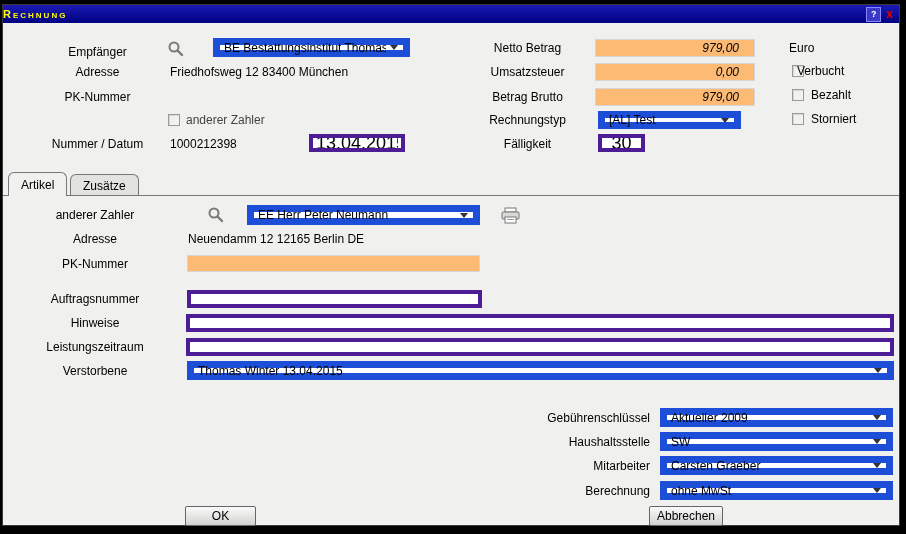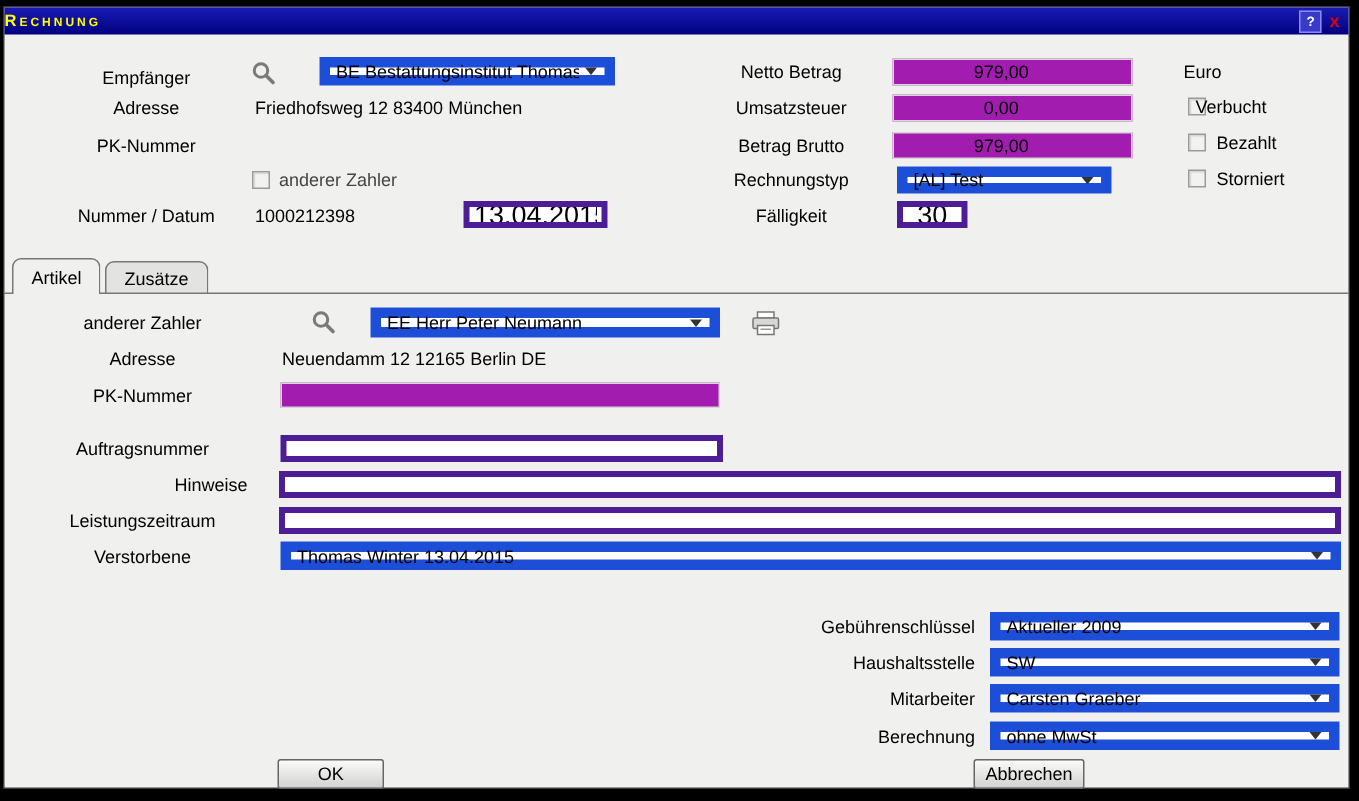--- a/index.html
+++ b/index.html
@@ -13,22 +13,22 @@
              font-variant:small-caps;letter-spacing:2px;}
   .helpbtn{width:13px;height:13px;margin-right:5px;background:#3a3ac8;border:1px solid #8a8aff;
            color:#fff;font-size:9px;font-weight:bold;display:flex;align-items:center;
            justify-content:center;cursor:pointer;}
   .closebtn{margin-right:6px;color:#e00000;font-weight:bold;font-size:12px;cursor:pointer;line-height:13px;}
   .lbl{position:absolute;white-space:nowrap;}
   .lblc{position:absolute;left:30px;width:135px;text-align:center;white-space:nowrap;}
   .lblr{position:absolute;left:460px;width:135px;text-align:center;white-space:nowrap;}
   .lblp{position:absolute;left:25px;width:140px;text-align:center;white-space:nowrap;}
   .lblg{position:absolute;left:470px;width:180px;text-align:right;white-space:nowrap;}
-  .rofield{position:absolute;background:#a21caf;border:1px solid #d6d6d4;box-sizing:border-box;
-           display:flex;align-items:center;justify-content:center;padding-right:15px;}
+  .rofield{position:absolute;background:#fdba74;border:1px solid #d6d6d4;box-sizing:border-box;
+           display:flex;align-items:center;justify-content:flex-end;padding-right:15px;font-style:italic;}
   .inp{position:absolute;border:4px solid #4c1d95;background:#fff;box-sizing:border-box;
        font-family:"Liberation Sans",sans-serif;font-size:18px;padding:0 3px;}
   .inp.center{text-align:center;}
   .sel{position:absolute;border:7px solid #1d4ed8;background:#fff;box-sizing:border-box;
        display:flex;align-items:center;padding-left:4px;cursor:pointer;}
   .sel .txt{flex:1;white-space:nowrap;overflow:hidden;}
   .caret{width:0;height:0;border-left:4px solid transparent;border-right:4px solid transparent;
          border-top:5px solid #333;margin:0 5px 0 4px;flex:none;}
   .cb{position:absolute;width:12px;height:12px;background:#f2f2f0;border:1px solid #9a9a98;
       box-sizing:border-box;box-shadow:inset 1px 1px 1px rgba(0,0,0,0.12);cursor:pointer;}
@@ -136,21 +136,21 @@
 
   <div class="lblp" style="top:232px;">Adresse</div>
   <div class="lbl" style="left:188px;top:232px;">Neuendamm 12 12165 Berlin DE</div>
 
   <div class="lblp" style="top:257px;">PK-Nummer</div>
   <div class="rofield" style="left:187px;top:255px;width:293px;height:17px;"></div>
 
   <div class="lblp" style="top:292px;">Auftragsnummer</div>
   <input class="inp" style="left: 187px; top: 290px; width: 295px; height: 18px;">
 
-  <div class="lblp" style="top:316px;text-align:right;">Hinweise</div>
+  <div class="lblp" style="top:316px;">Hinweise</div>
   <input class="inp" style="left: 186px; top: 314px; width: 708px; height: 18px;">
 
   <div class="lblp" style="top:340px;">Leistungszeitraum</div>
   <input class="inp" style="left: 186px; top: 338px; width: 708px; height: 18px;">
 
   <div class="lblp" style="top:364px;">Verstorbene</div>
   <div class="sel" style="left:187px;top:361px;width:707px;height:19px;">
     <span class="txt">Thomas Winter 13.04.2015</span>
     <span class="caret"></span>
   </div>

